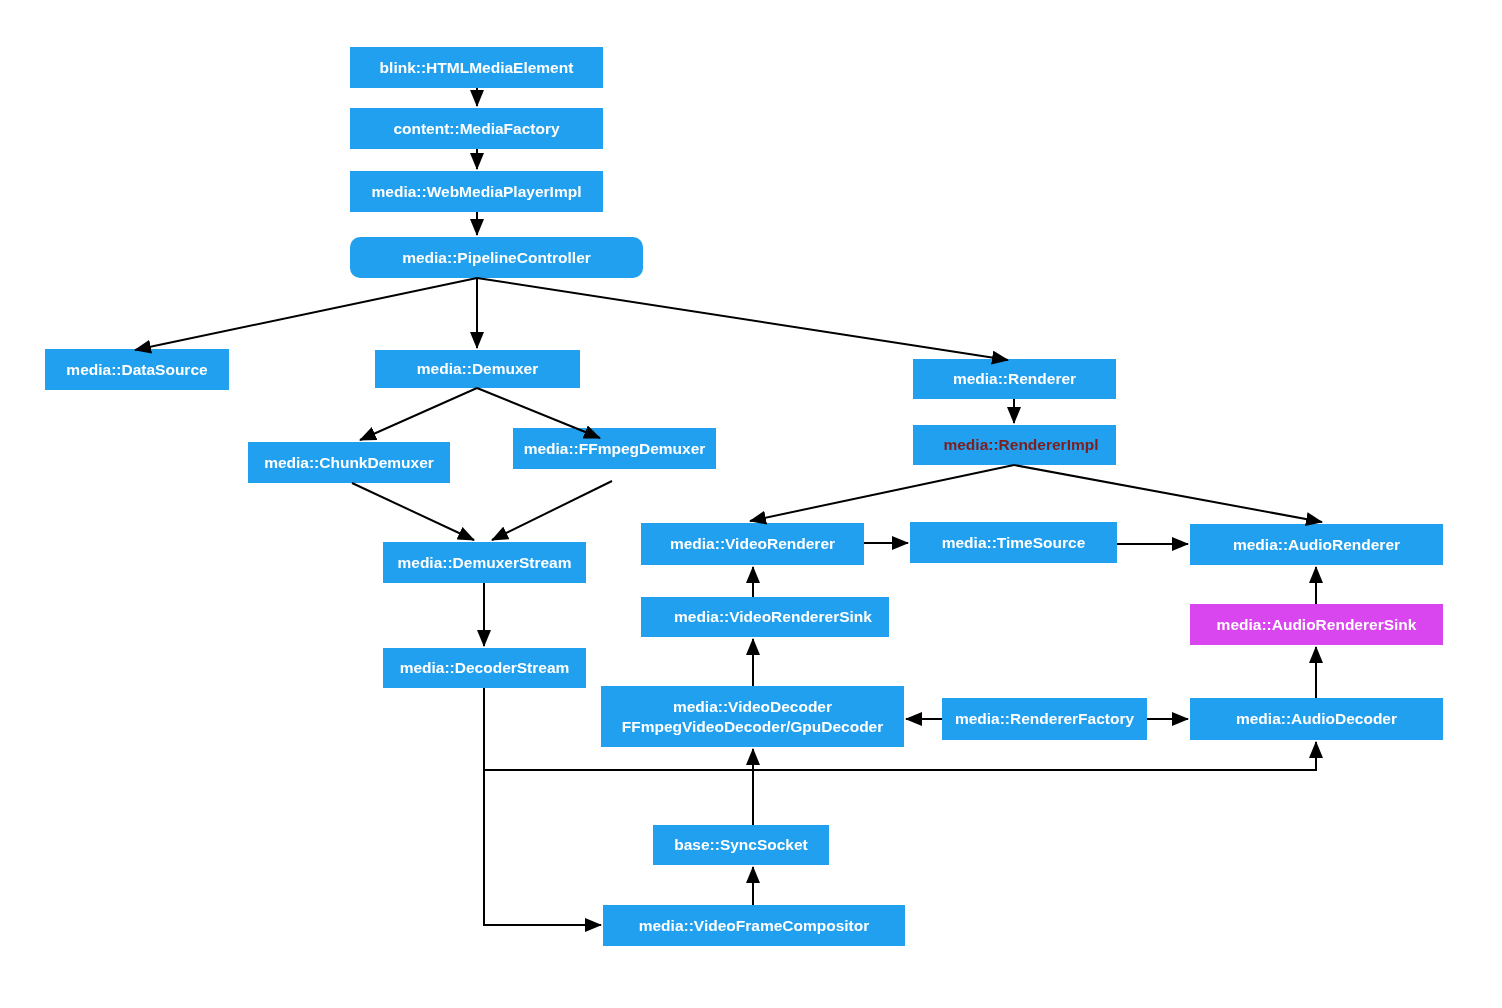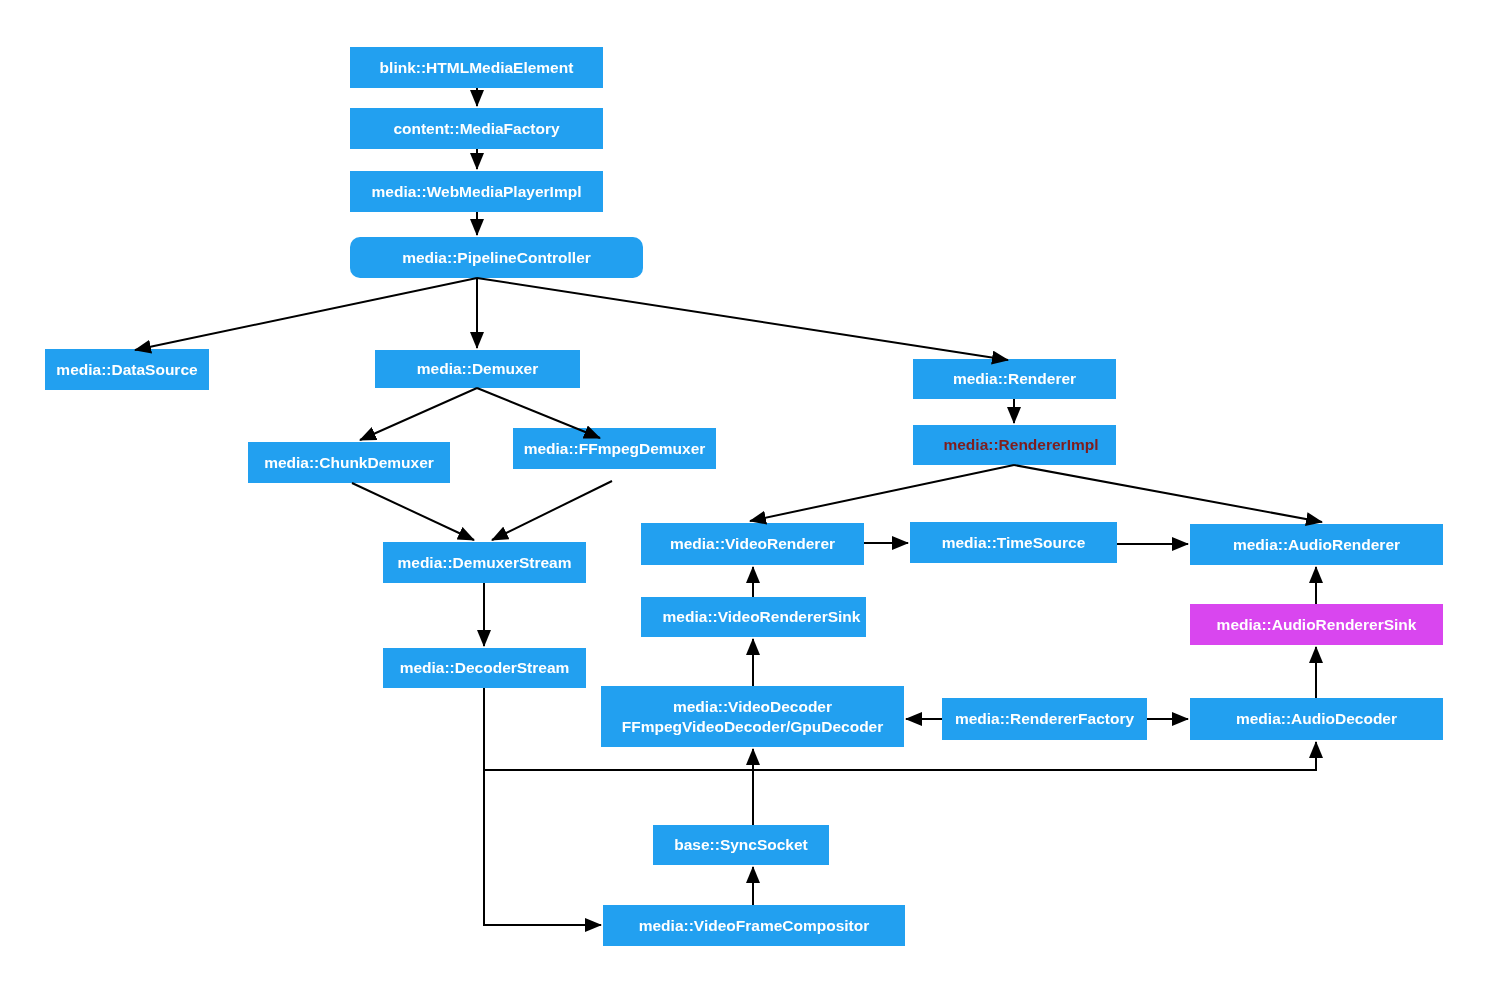--- a/index.html
+++ b/index.html
@@ -42,21 +42,21 @@
       </div>
       <div class="node" style="left: 350px; top: 108px; width: 253px; height: 41px; background: rgb(34, 160, 240); color: rgb(255, 255, 255);">
         <span>content::MediaFactory</span>
       </div>
       <div class="node" style="left: 350px; top: 171px; width: 253px; height: 41px; background: rgb(34, 160, 240); color: rgb(255, 255, 255);">
         <span>media::WebMediaPlayerImpl</span>
       </div>
       <div class="node" style="left: 350px; top: 237px; width: 293px; height: 41px; background: rgb(34, 160, 240); color: rgb(255, 255, 255); border-radius: 10px;">
         <span>media::PipelineController</span>
       </div>
-      <div class="node" style="left: 45px; top: 349px; width: 164px; height: 41px; background: rgb(34, 160, 240); color: rgb(255, 255, 255);">
+      <div class="node" style="left: 45px; top: 349px; width: 184px; height: 41px; background: rgb(34, 160, 240); color: rgb(255, 255, 255);">
         <span>media::DataSource</span>
       </div>
       <div class="node" style="left: 375px; top: 350px; width: 205px; height: 38px; background: rgb(34, 160, 240); color: rgb(255, 255, 255);">
         <span>media::Demuxer</span>
       </div>
       <div class="node" style="left: 913px; top: 359px; width: 203px; height: 40px; background: rgb(34, 160, 240); color: rgb(255, 255, 255);">
         <span>media::Renderer</span>
       </div>
       <div class="node" style="left: 248px; top: 442px; width: 202px; height: 41px; background: rgb(34, 160, 240); color: rgb(255, 255, 255);">
         <span>media::ChunkDemuxer</span>
@@ -75,21 +75,21 @@
       </div>
       <div class="node" style="left: 910px; top: 522px; width: 207px; height: 41px; background: rgb(34, 160, 240); color: rgb(255, 255, 255);">
         <span>media::TimeSource</span>
       </div>
       <div class="node" style="left: 1190px; top: 524px; width: 253px; height: 41px; background: rgb(34, 160, 240); color: rgb(255, 255, 255);">
         <span>media::AudioRenderer</span>
       </div>
       <div class="node" style="left: 383px; top: 648px; width: 203px; height: 40px; background: rgb(34, 160, 240); color: rgb(255, 255, 255);">
         <span>media::DecoderStream</span>
       </div>
-      <div class="node" style="left: 641px; top: 597px; width: 225px; height: 40px; background: rgb(34, 160, 240); color: rgb(255, 255, 255); padding-left: 16px;">
+      <div class="node" style="left: 641px; top: 597px; width: 248px; height: 40px; background: rgb(34, 160, 240); color: rgb(255, 255, 255); padding-left: 16px;">
         <span>media::VideoRendererSink</span>
       </div>
       <div class="node" style="left: 1190px; top: 604px; width: 253px; height: 41px; background: #d946ef; color: rgb(255, 255, 255);">
         <span>media::AudioRendererSink</span>
       </div>
       <div class="node" style="left: 601px; top: 686px; width: 303px; height: 61px; background: rgb(34, 160, 240); color: rgb(255, 255, 255);">
         <span>media::VideoDecoder</span>
         <span>FFmpegVideoDecoder/GpuDecoder</span>
       </div>
       <div class="node" style="left: 942px; top: 698px; width: 205px; height: 42px; background: rgb(34, 160, 240); color: rgb(255, 255, 255);">

